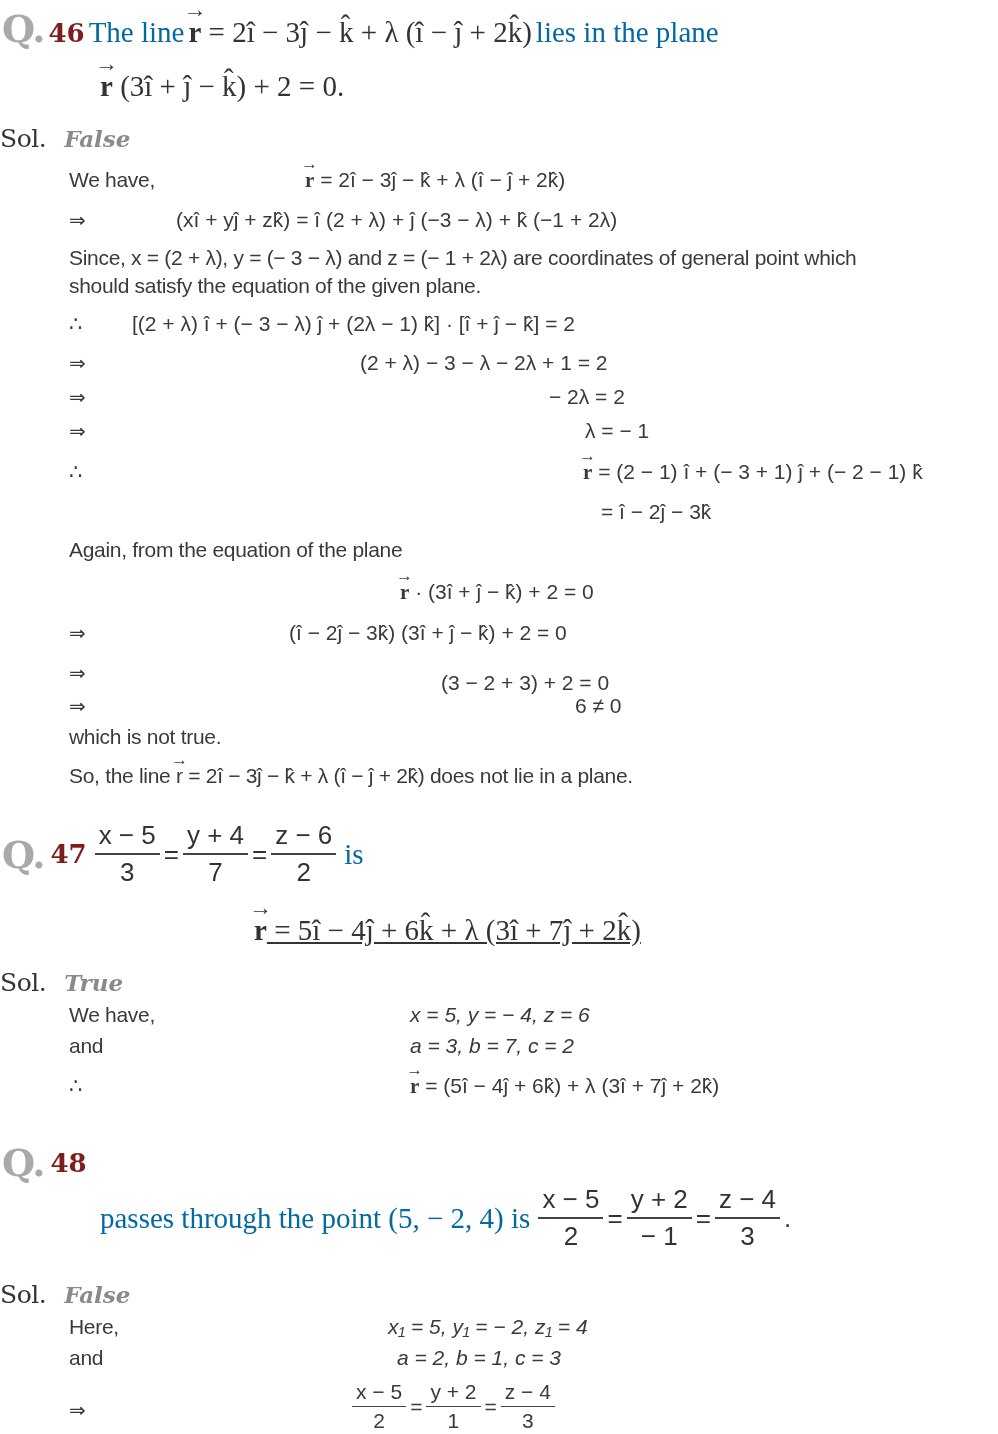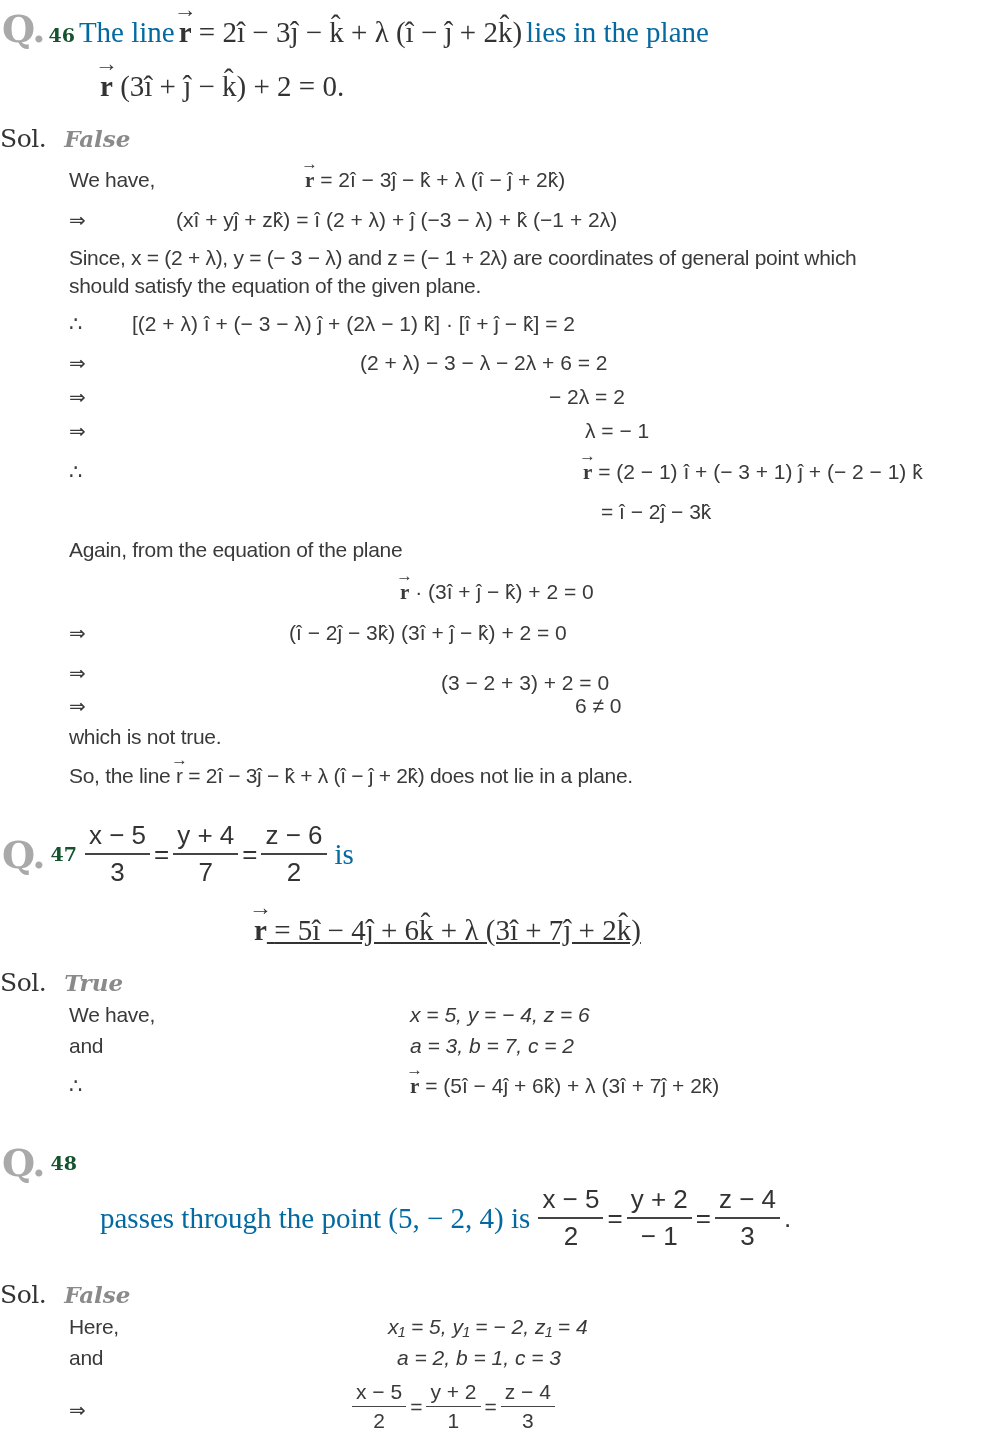--- a/index.html
+++ b/index.html
@@ -7,21 +7,21 @@
     width: 998px; height: 1434px; position: relative; overflow: hidden;
     color: #2a2a2a;
   }
   .abs { position: absolute; white-space: nowrap; }
 
   
   .q-mark {
     font-family: "DejaVu Serif", serif; font-weight: bold;
     font-size: 38px; color: #a9a9a9; letter-spacing: -1px;
   }
-  .q-num { font-family: "DejaVu Serif", serif; font-weight: bold; font-size: 19px; color: #14532d; }
+  .q-num { font-family: "DejaVu Serif", serif; font-weight: bold; font-size: 26px; color: #7f1d1d; }
   .q-text { font-family: "Liberation Serif", "DejaVu Serif", serif; font-size: 29px; color: #0369a1; }
   .q-math { font-family: "Liberation Serif", serif; font-size: 29px; color: #333; }
 
   .sol-label { font-family: "DejaVu Serif", serif; font-weight: normal; font-size: 25px; color: #333; letter-spacing: -0.5px; }
   .sol-verdict { font-family: "DejaVu Serif", serif; font-style: italic; font-weight: bold; font-size: 23px; color: #8a8a8a; }
 
   .body-text { font-family: "Liberation Sans", sans-serif; font-size: 21px; color: #3a3a3a; letter-spacing: -0.3px; }
   .math { font-family: "Liberation Sans", sans-serif; font-size: 21px; color: #3a3a3a; }
   .arrow { font-family: "DejaVu Sans", sans-serif; font-size: 20px; color: #3a3a3a; }
 
@@ -69,21 +69,21 @@
   <div class="abs arrow" style="left:69px; top:208px;">⇒</div>
   <div class="abs math" style="left:176px; top:208px;">(xî + yĵ + zk̂) = î (2 + λ) + ĵ (−3 − λ) + k̂ (−1 + 2λ)</div>
 
   <div class="abs body-text" style="left:69px; top:246px;">Since, x = (2 + λ), y = (− 3 − λ) and z = (− 1 + 2λ) are coordinates of general point which</div>
   <div class="abs body-text" style="left:69px; top:274px;">should satisfy the equation of the given plane.</div>
 
   <div class="abs math" style="left:69px; top:312px;">∴</div>
   <div class="abs math" style="left:132px; top:312px;">[(2 + λ) î + (− 3 − λ) ĵ + (2λ − 1) k̂] · [î + ĵ − k̂] = 2</div>
 
   <div class="abs arrow" style="left:69px; top:351px;">⇒</div>
-  <div class="abs math" style="left:360px; top:351px;">(2 + λ) − 3 − λ − 2λ + 6 = 2</div>
+  <div class="abs math" style="left:360px; top:351px;">(2 + λ) − 3 − λ − 2λ + 1 = 2</div>
 
   <div class="abs arrow" style="left:69px; top:385px;">⇒</div>
   <div class="abs math" style="left:549px; top:385px;">− 2λ = 2</div>
 
   <div class="abs arrow" style="left:69px; top:419px;">⇒</div>
   <div class="abs math" style="left:585px; top:419px;">λ = − 1</div>
 
   <div class="abs math" style="left:69px; top:460px;">∴</div>
   <div class="abs math" style="left:583px; top:460px;">
     <span class="vec">r</span>

